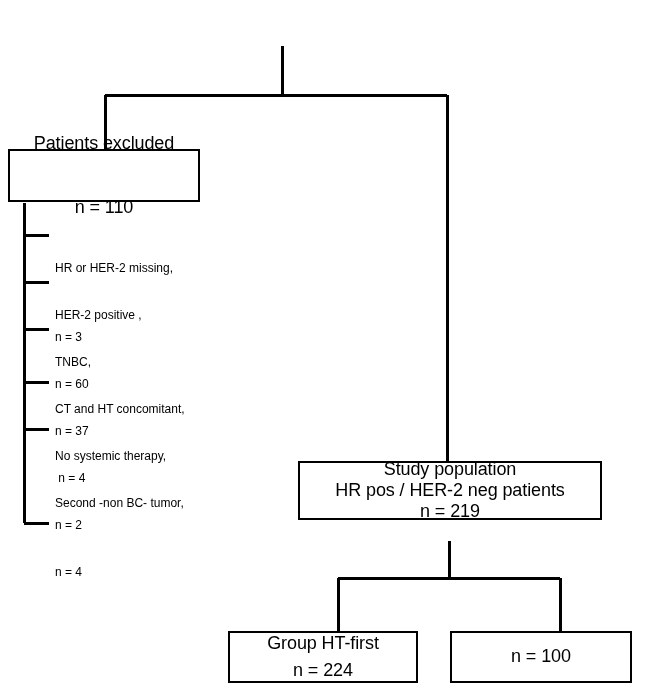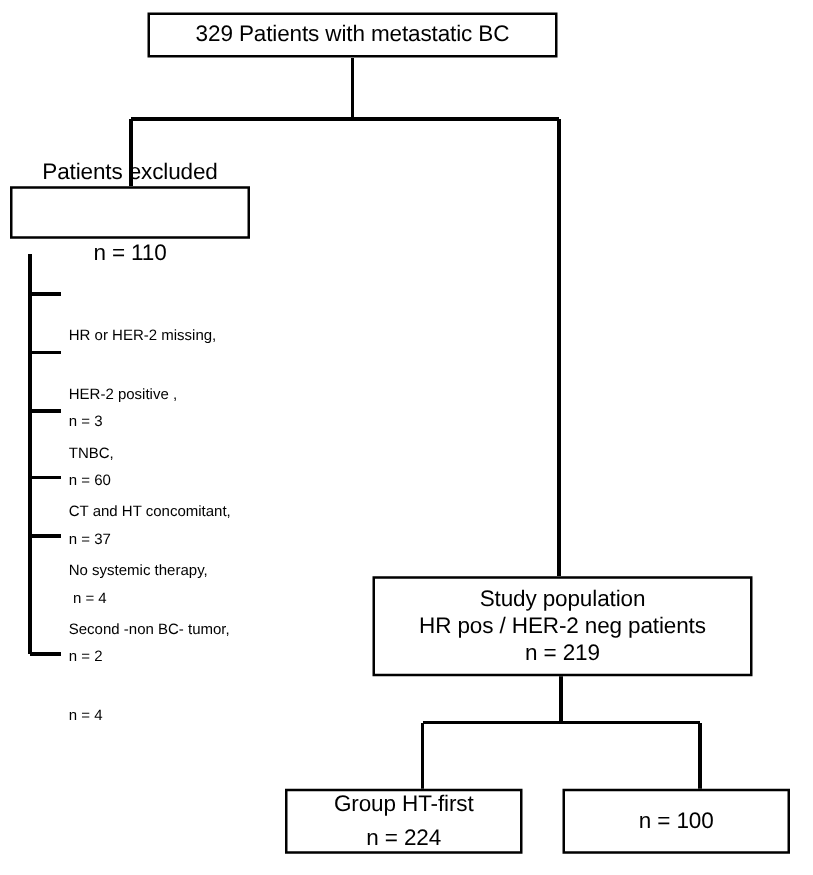--- a/index.html
+++ b/index.html
@@ -40,22 +40,22 @@
     line-height: 1.18;
     letter-spacing: -0.1px;
   }
   .node .line {
     display: block;
     white-space: pre;
   }
 
   
   #node-total        { left: 118px; top: 10px;  width: 328px; height: 36px; }
-  #node-excluded     { left: 8px;   top: 149px; width: 192px; height: 42px; gap: 43px; }
-  #node-study        { left: 298px; top: 461px; width: 304px; height: 80px; }
+  #node-excluded     { left: 8px;   top: 149px; width: 192px; height: 53px; gap: 43px; }
+  #node-study        { left: 298px; top: 461px; width: 304px; height: 59px; }
   #node-group-ht     { left: 228px; top: 631px; width: 190px; height: 52px; justify-content: space-between; }
   #node-group-ct     { left: 450px; top: 631px; width: 182px; height: 52px; }
 
   
   .exclusion-list {
     position: absolute;
     left: 55px;
     top: 211px;
     width: 300px;
   }
@@ -98,23 +98,20 @@
 
       <path d="M 449 541 L 449 578"></path>
 
       <path d="M 338 578 L 560 578"></path>
 
       <path d="M 338 578 L 338 631"></path>
       <path d="M 560 578 L 560 631"></path>
     </g>
   </svg>
 
-  <div class="node" id="node-total">
-    <span class="line">329 Patients with metastatic BC</span>
-  </div>
 
   <div class="node" id="node-excluded">
     <span class="line">Patients excluded</span>
     <span class="line">n = 110</span>
   </div>
 
   <div class="exclusion-list">
     <div class="exclusion-item">
       <span class="reason">HR or HER-2 missing,</span>
       <span class="count">n = 3</span>

